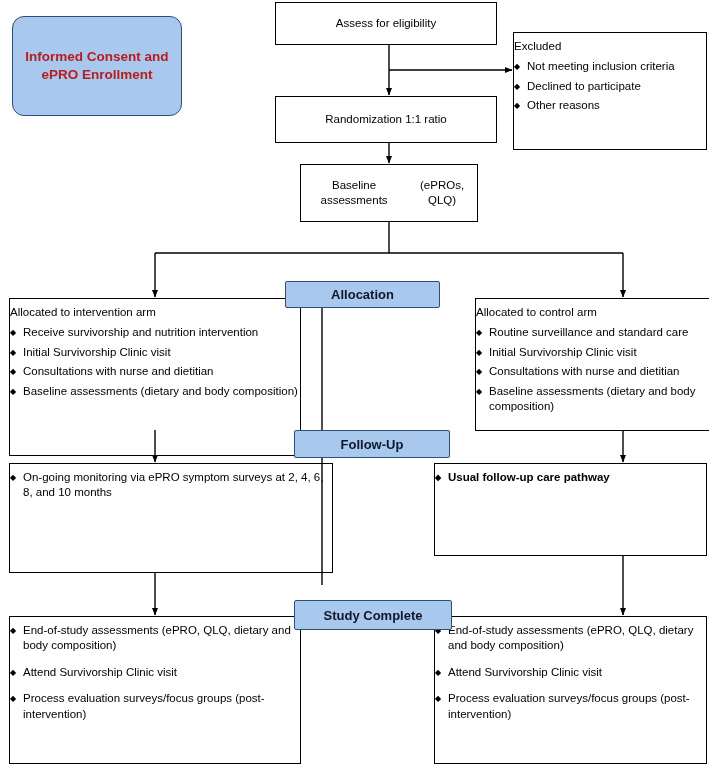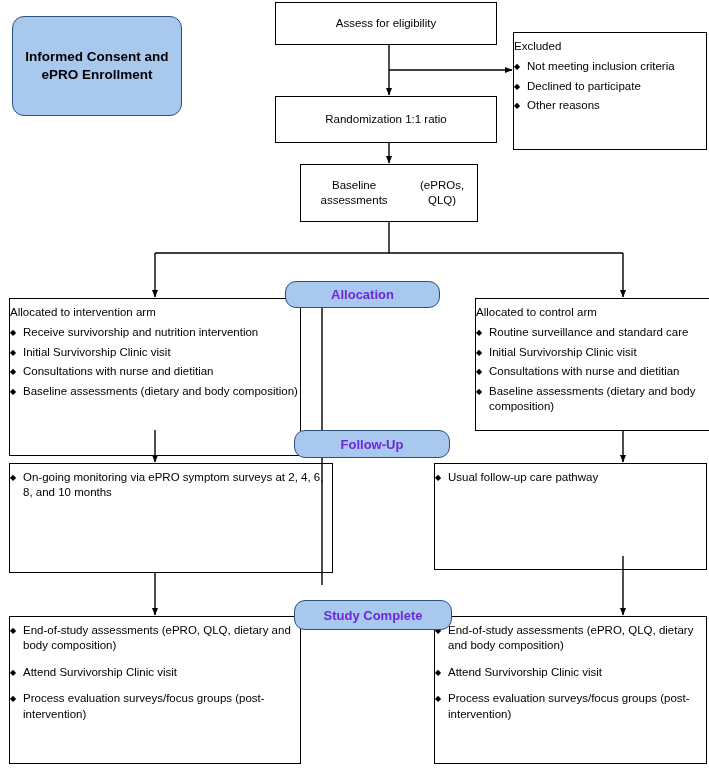--- a/index.html
+++ b/index.html
@@ -32,42 +32,42 @@
   }
   .txt {
     font-size: 11.5px;
     line-height: 1.32;
   }
   .stage {
     position: absolute;
     box-sizing: border-box;
     background: #a9c8ee;
     border: 1px solid #2d4f7c;
-    border-radius: 11px;
+    border-radius: 2px;
     display: flex;
     align-items: center;
     justify-content: center;
     font-weight: bold;
     font-size: 13px;
-    color: #6d28d9;
+    color: #0f172a;
     z-index: 5;
   }
   .consent {
     position: absolute;
     box-sizing: border-box;
     background: #a9c8ee;
     border: 1px solid #2d4f7c;
     border-radius: 12px;
     display: flex;
     align-items: center;
     justify-content: center;
     text-align: center;
     font-weight: bold;
     font-size: 13.5px;
-    color: #000000;
+    color: #b91c1c;
     line-height: 1.35;
     padding: 4px 6px;
   }
   ul.bul {
     list-style: none;
     margin: 0;
     padding: 0;
   }
   ul.bul > li {
     position: relative;
@@ -184,21 +184,21 @@
         <li>Baseline assessments (dietary and body composition)</li>
       </ul>
     </div>
 
     <div class="box pad" style="left:9px; top:463px; width:324px; height:110px;">
       <ul class="bul sp">
         <li>On-going monitoring via ePRO symptom surveys at 2, 4, 6, 8, and 10 months</li>
       </ul>
     </div>
 
-    <div class="box pad" style="left:434px; top:463px; width:273px; height:107px;">
+    <div class="box pad" style="left:434px; top:463px; width:273px; height:93px;font-weight:bold;">
       <ul class="bul">
         <li>Usual follow-up care pathway</li>
       </ul>
     </div>
 
     <div class="box pad" style="left:9px; top:616px; width:292px; height:148px;">
       <ul class="bul sp">
         <li>End-of-study assessments (ePRO, QLQ, dietary and body composition)</li>
         <li>Attend Survivorship Clinic visit</li>
         <li>Process evaluation surveys/focus groups (post-intervention)</li>

